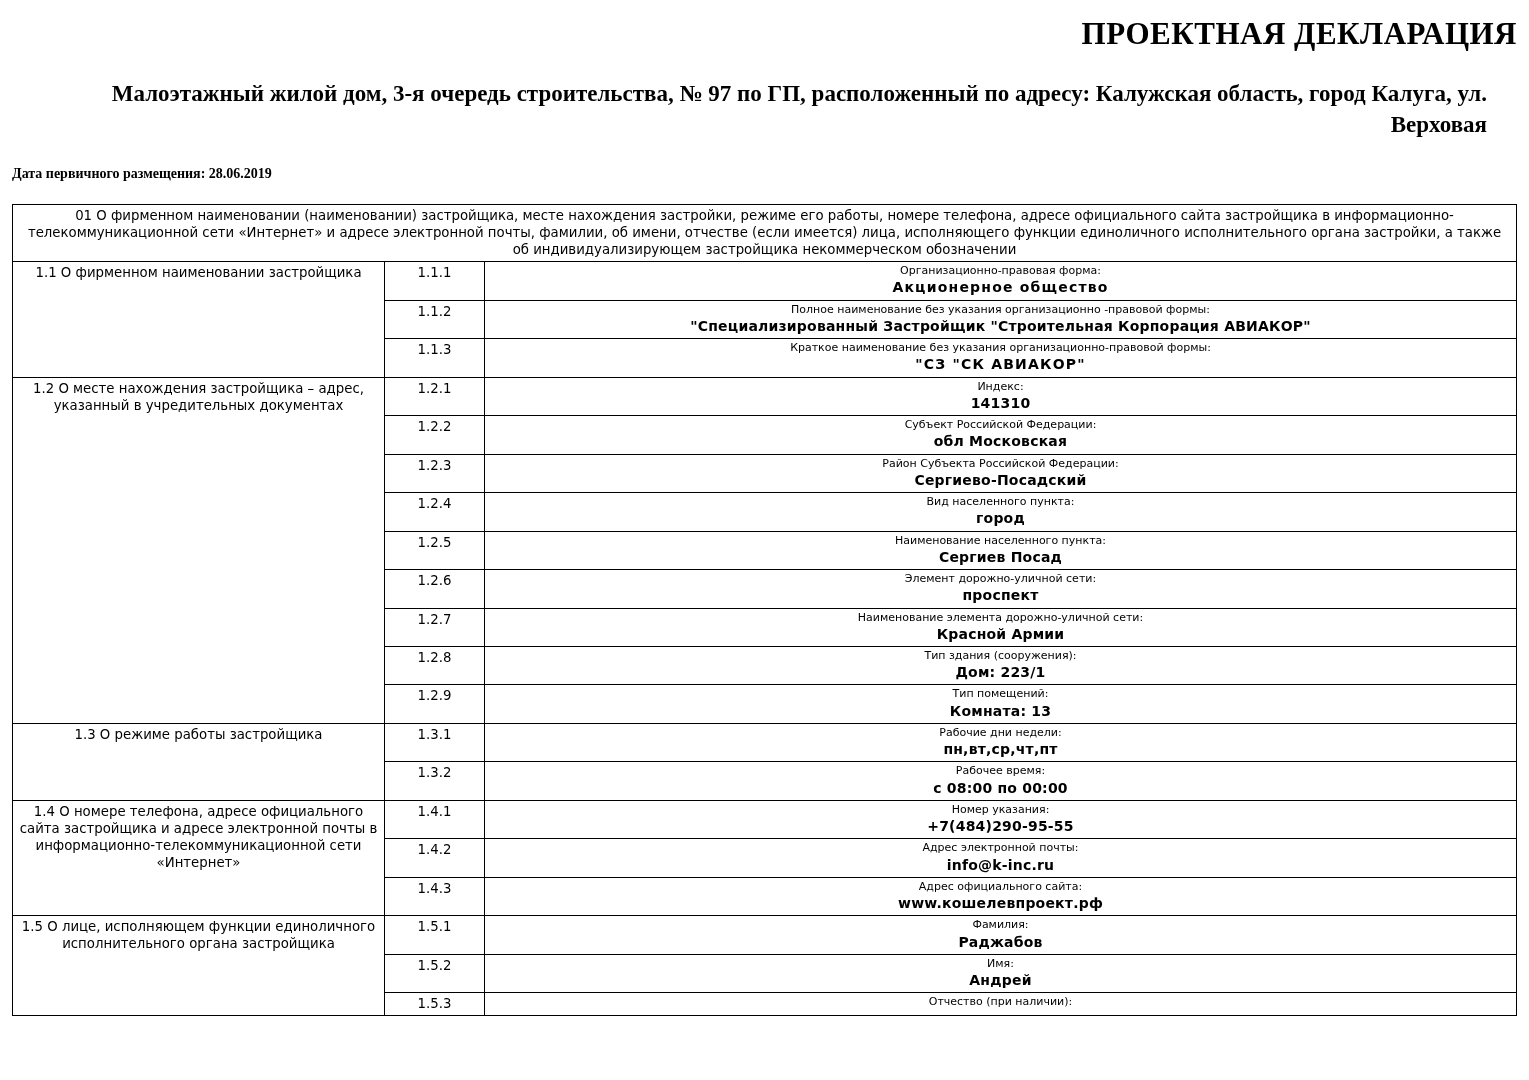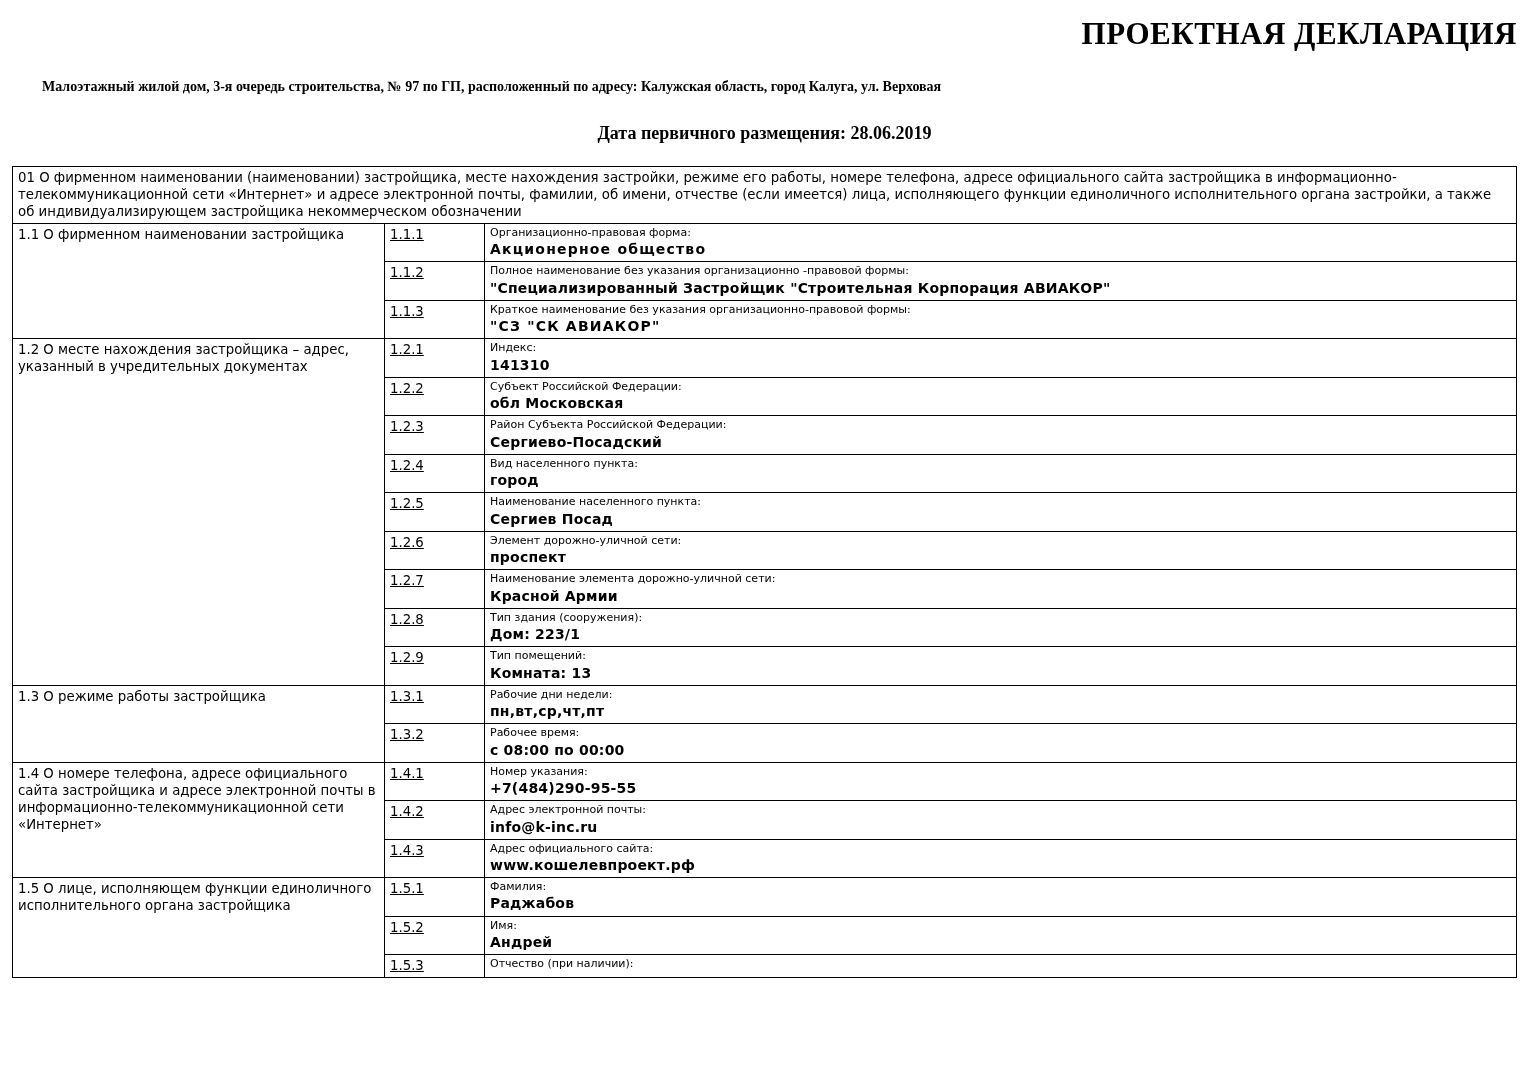--- a/index.html
+++ b/index.html
@@ -28,61 +28,61 @@
     margin: 8px 0 0 0;
   }
   .doc-number {
     text-align: center;
     font-family: "Liberation Serif", serif;
     font-weight: bold;
     font-size: 19.5px;
     margin: 24px 0 0 0;
   }
   .doc-object {
-    text-align: left;
-    font-family: "Liberation Serif", serif;
-    font-weight: bold;
-    font-size: 14px;
+    text-align: right;
+    font-family: "Liberation Serif", serif;
+    font-weight: bold;
+    font-size: 23px;
     line-height: 1.35;
     margin: 26px 30px 0 30px;
   }
   .doc-date {
-    text-align: center;
-    font-family: "Liberation Serif", serif;
-    font-weight: bold;
-    font-size: 18px;
+    text-align: left;
+    font-family: "Liberation Serif", serif;
+    font-weight: bold;
+    font-size: 14px;
     margin: 26px 0 0 0;
   }
 
   table.decl {
     width: 1505px;
     border-collapse: collapse;
     margin-top: 22px;
     table-layout: fixed;
   }
   table.decl td {
     border: 1px solid #000000;
     vertical-align: top;
     padding: 2px 5px 3px 5px;
     font-size: 13.3px;
     line-height: 1.28;
+    text-align: center;
   }
   td.sect {
     font-size: 13.3px;
     line-height: 1.3;
     padding: 3px 5px 4px 5px;
   }
   td.lbl {
     width: 372px;
   }
   td.code {
     width: 100px;
     vertical-align: middle;
     font-size: 13.5px;
-    text-decoration: underline;
   }
   td.val {
     width: auto;
   }
   .vlabel {
     font-size: 11px;
     line-height: 1.3;
   }
   .vval {
     font-weight: bold;

